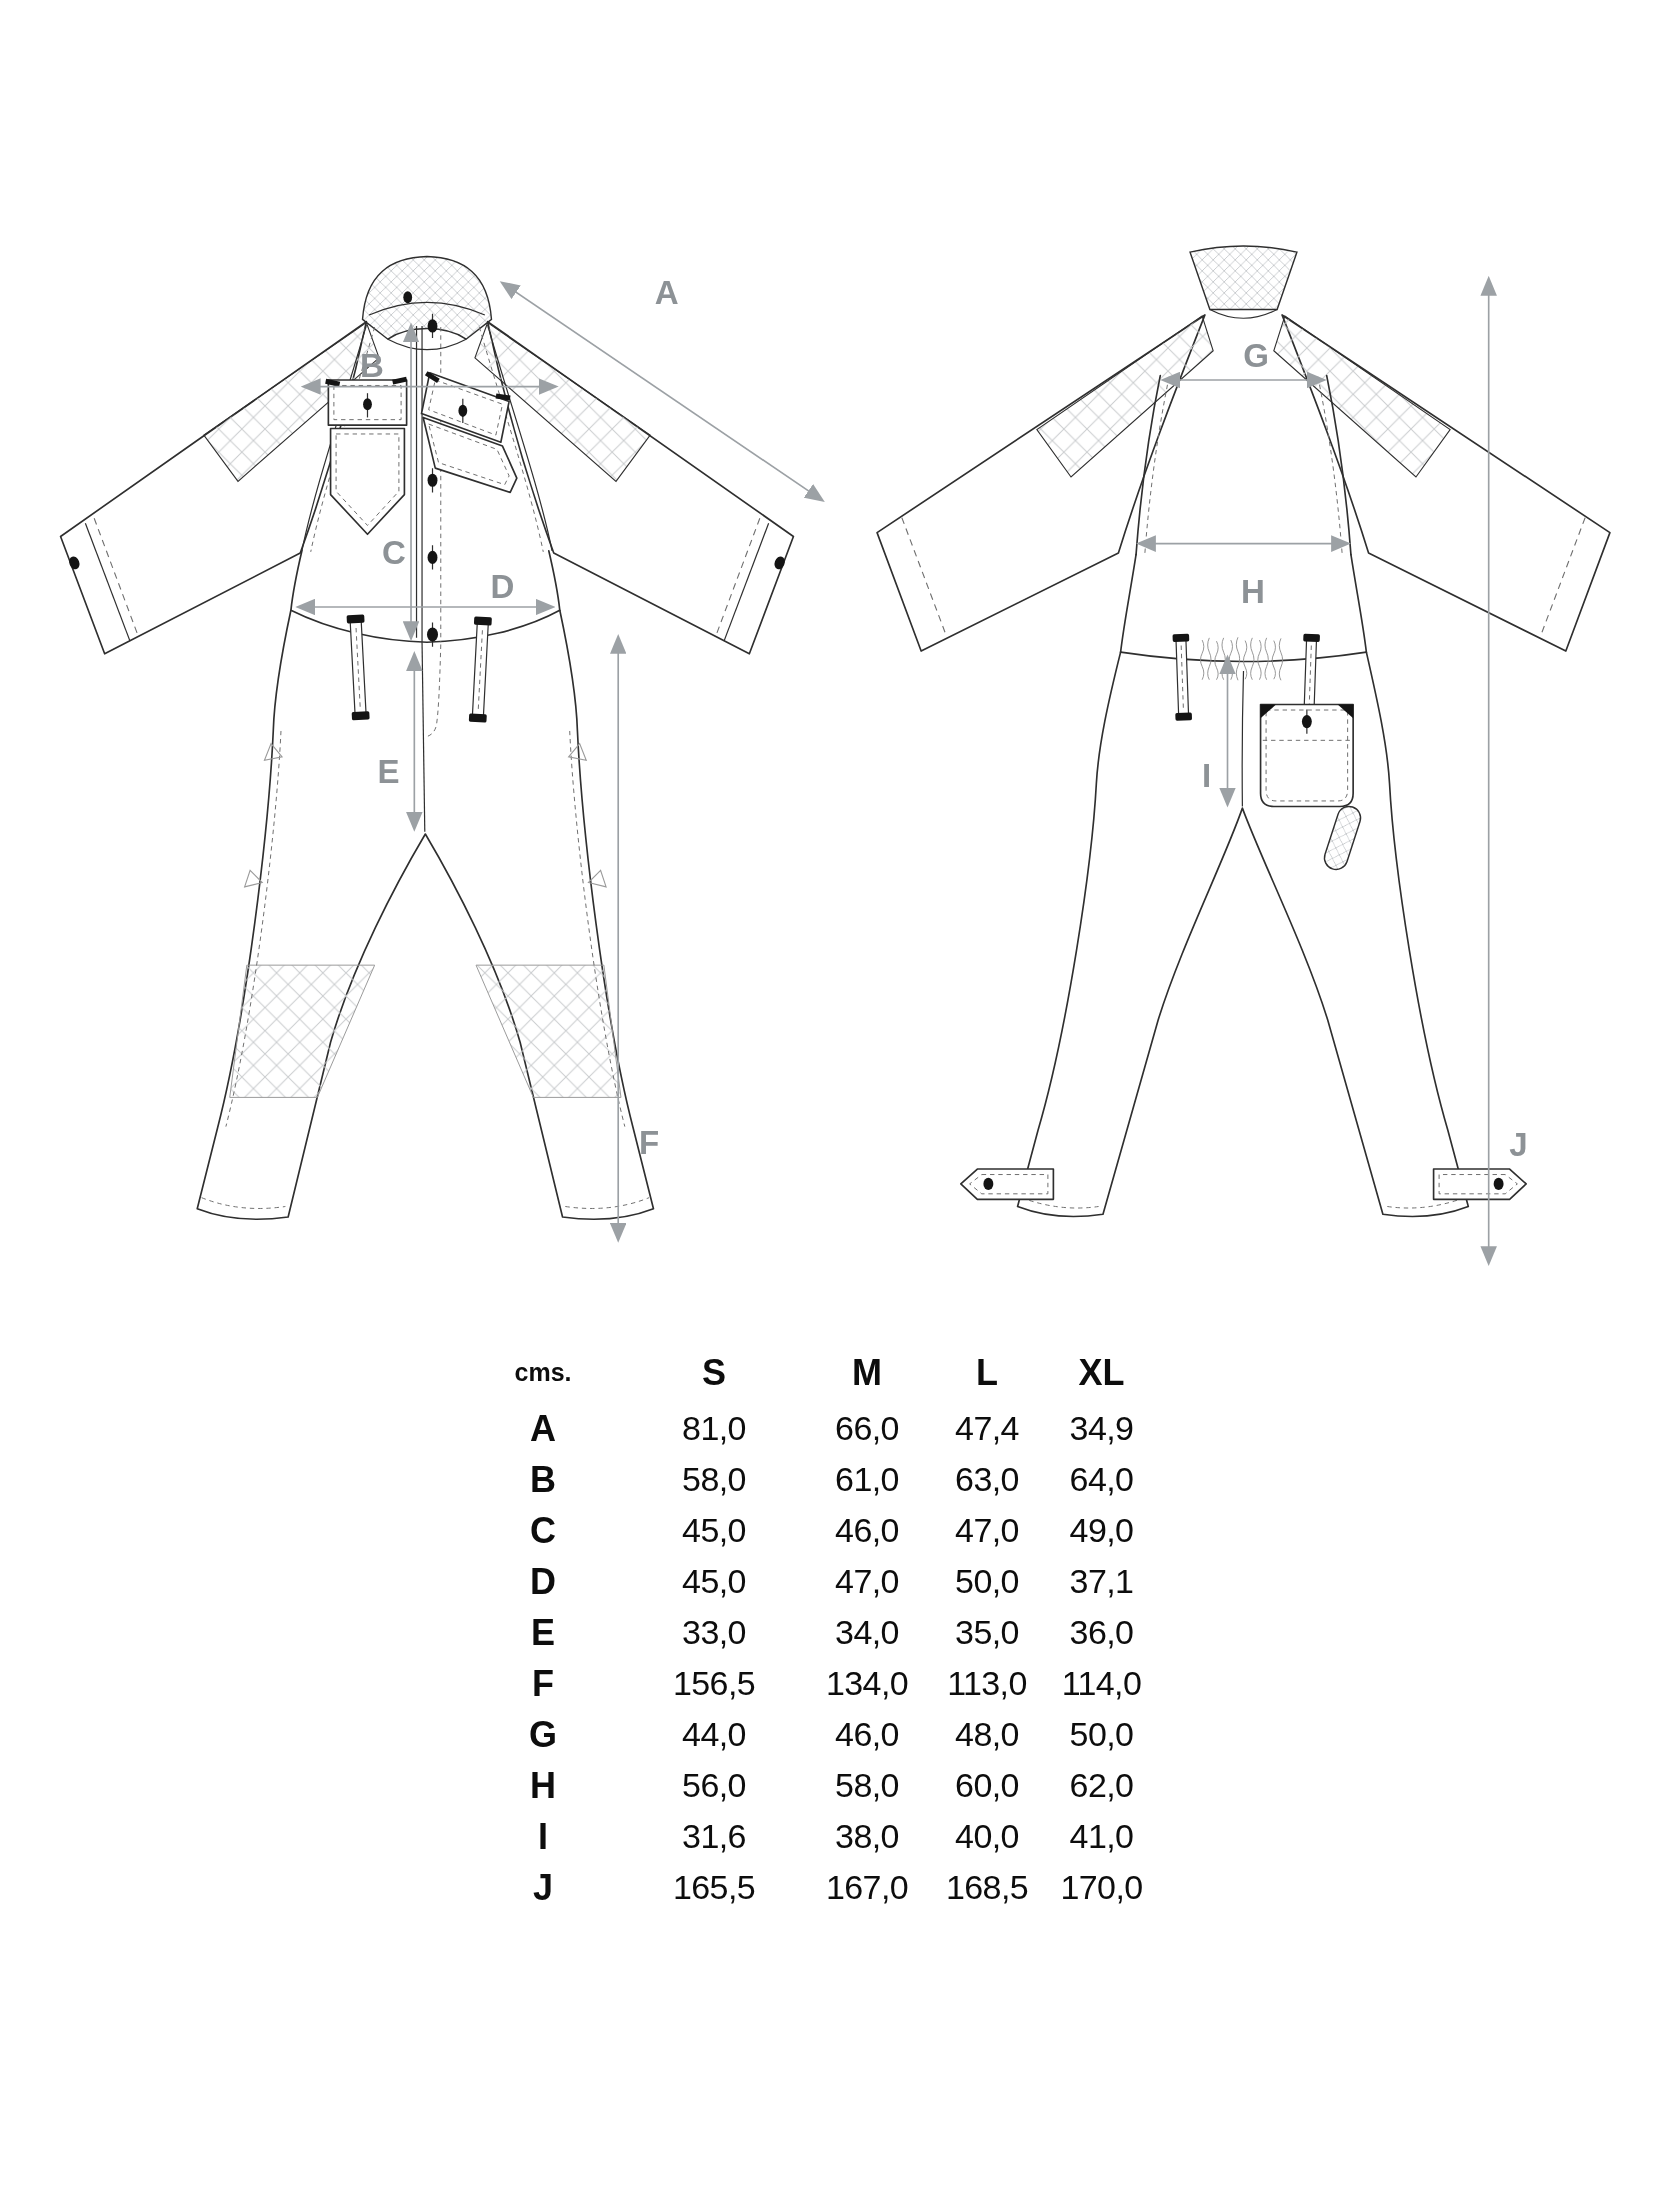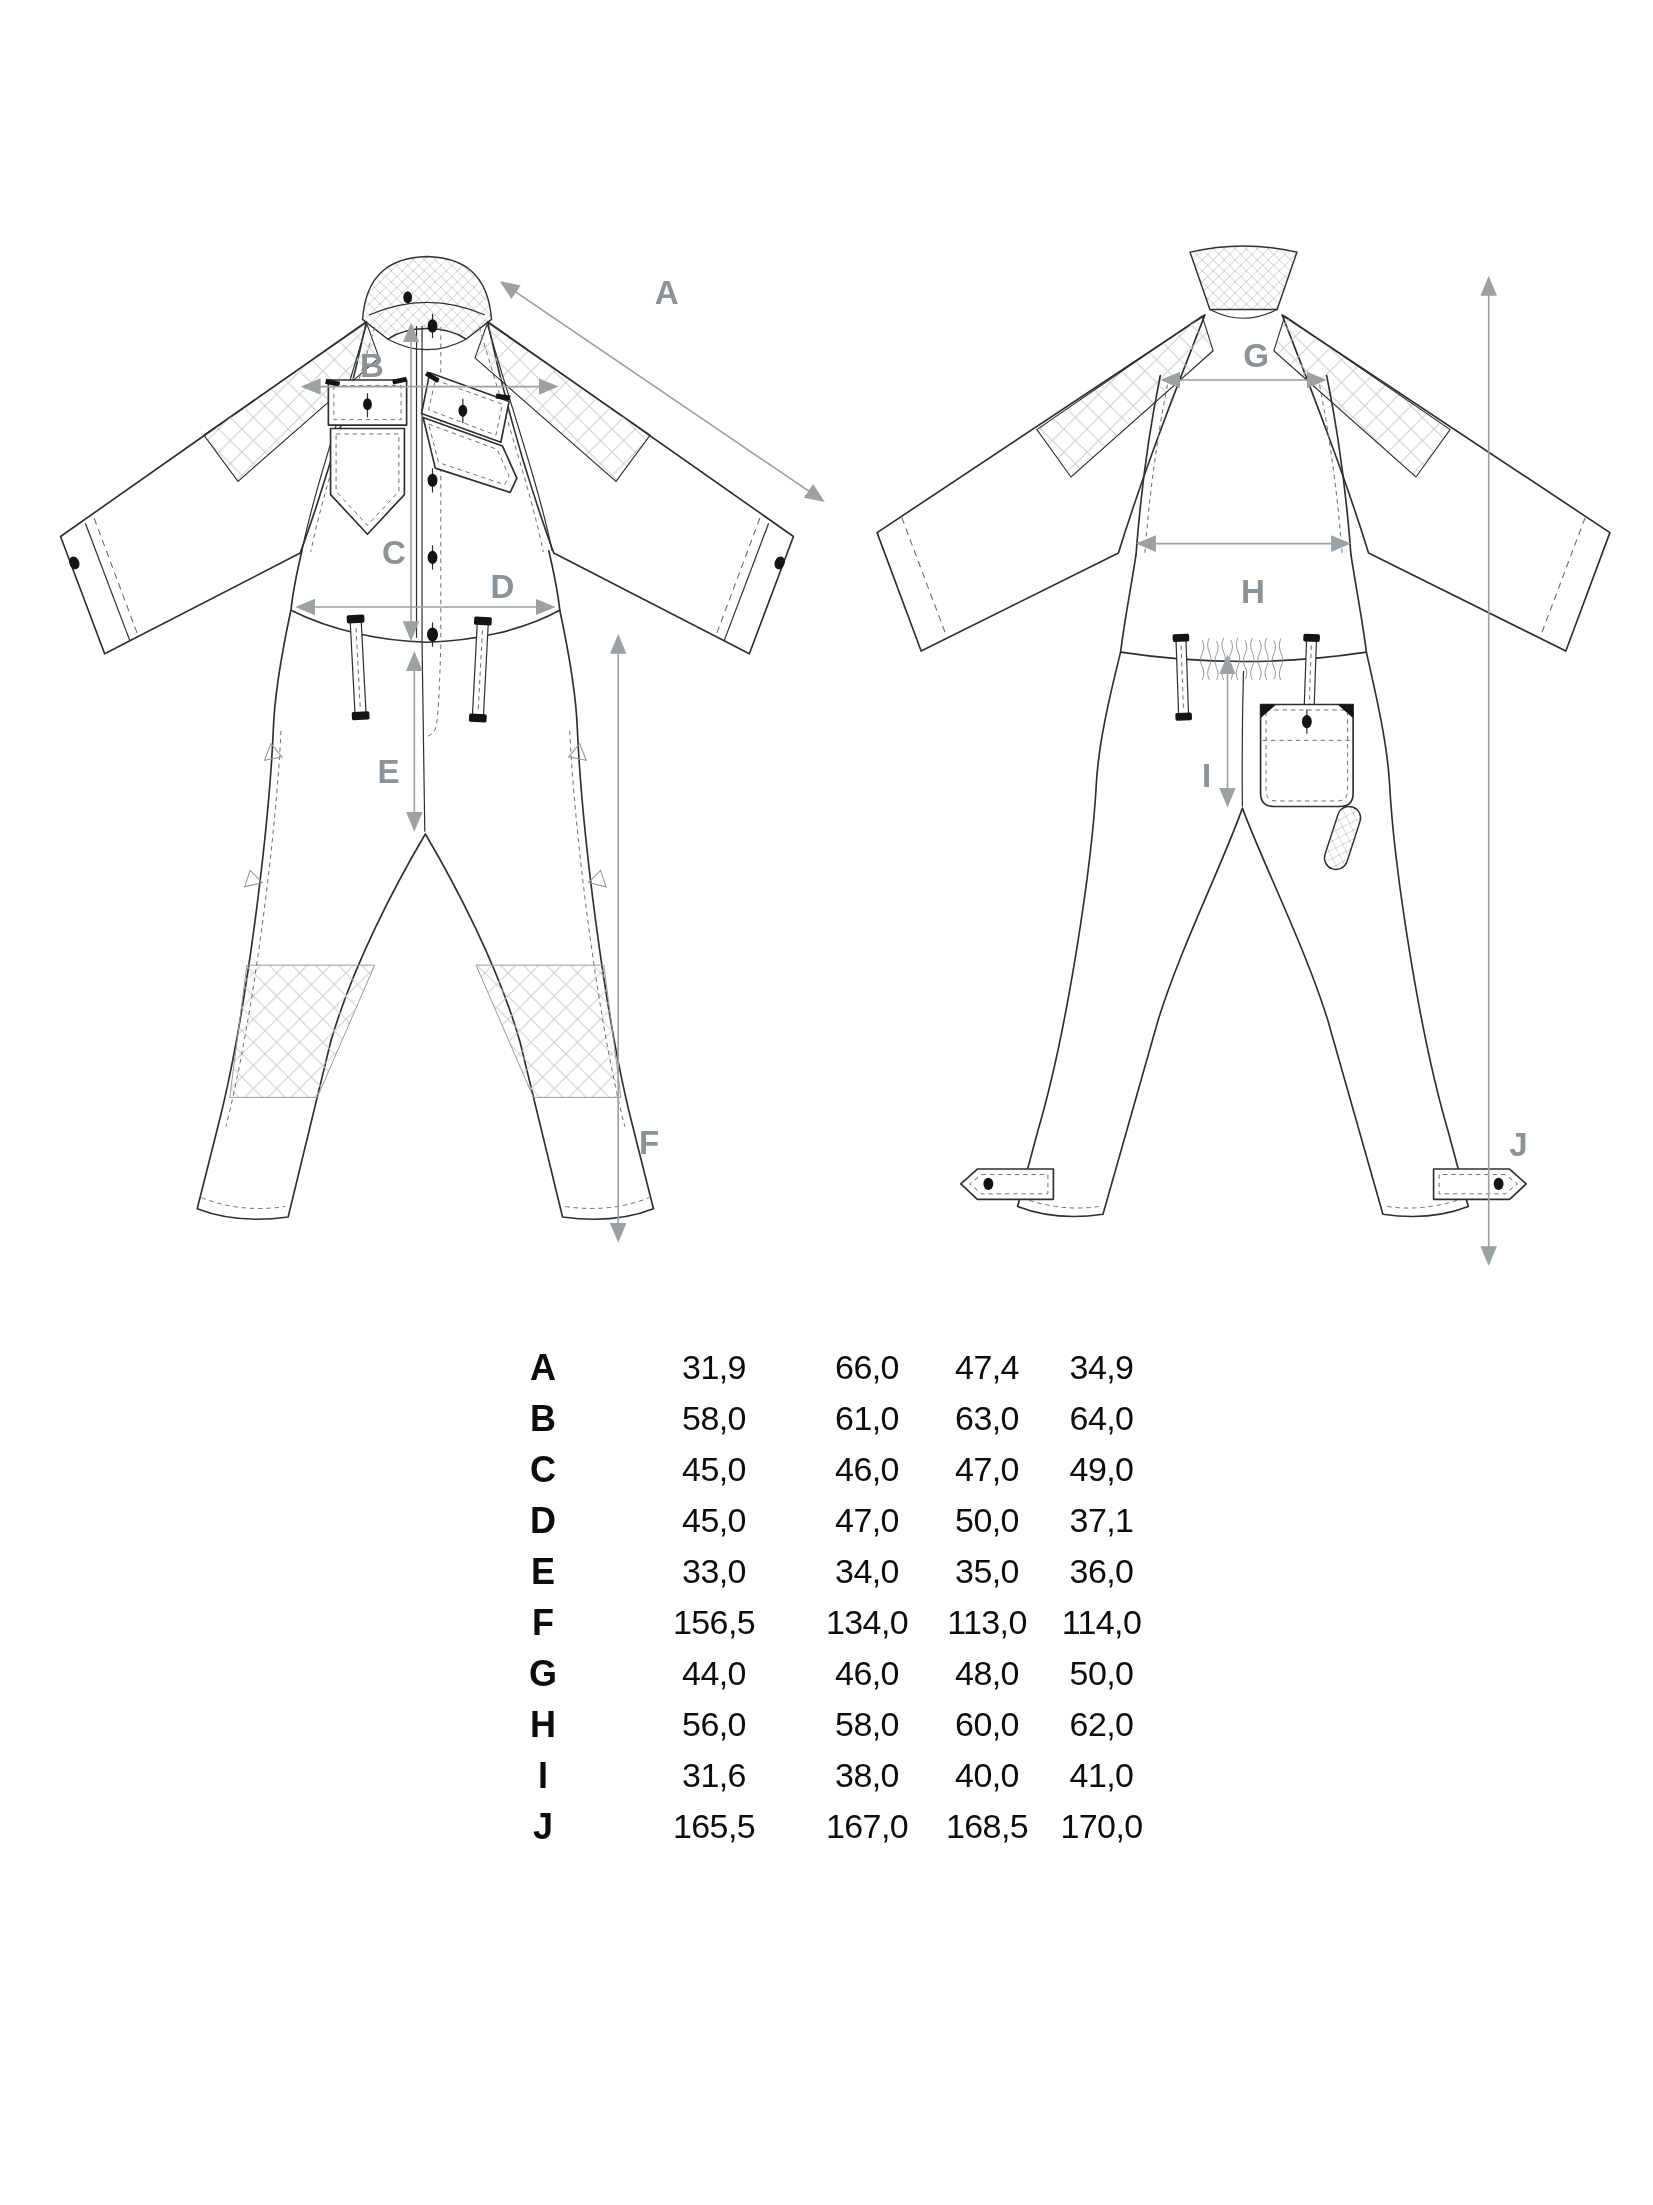--- a/index.html
+++ b/index.html
@@ -307,23 +307,30 @@
 
   <table class="size-table">
     <colgroup>
       <col style="width:160px">
         <col style="width:182px">
         <col style="width:124px">
       <col style="width:116px">
         <col style="width:113px">
     </colgroup>
     <tbody>
+        <tr class="hdr">
+      <td class="unit">cms.</td>
+      <td class="szhdr">S</td>
+      <td class="szhdr">M</td>
+      <td class="szhdr">L</td>
+      <td class="szhdr">XL</td>
+    </tr>
     <tr>
       <td class="rowlbl">A</td>
-      <td class="val">31,9</td>
+      <td class="val">81,0</td>
       <td class="val">66,0</td>
       <td class="val">47,4</td>
       <td class="val">34,9</td>
     </tr>
     <tr>
       <td class="rowlbl">B</td>
       <td class="val">58,0</td>
       <td class="val">61,0</td>
       <td class="val">63,0</td>
       <td class="val">64,0</td>

